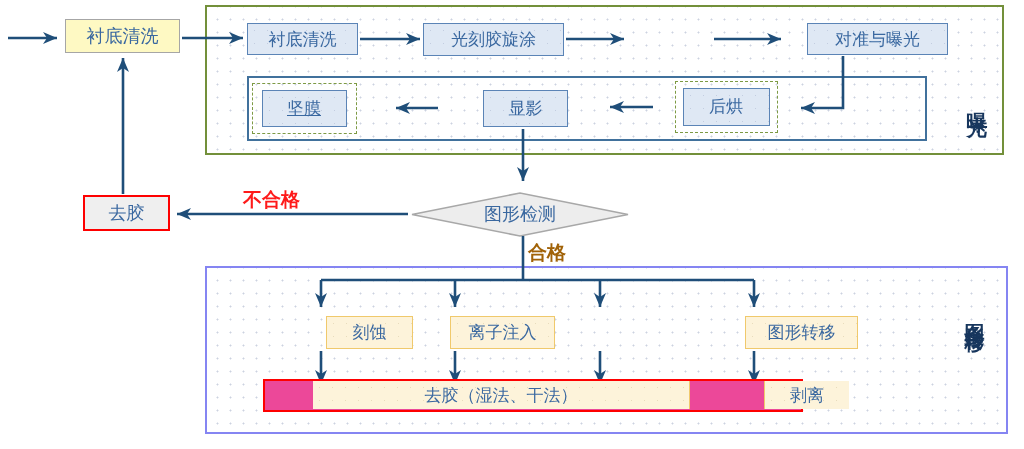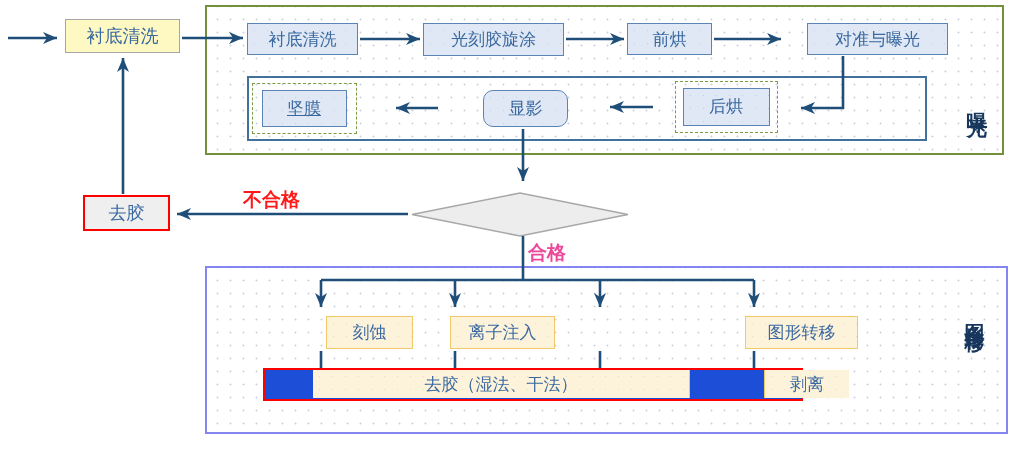--- a/index.html
+++ b/index.html
@@ -29,45 +29,45 @@
   .dashed-wrap .node{position:absolute;}
 
   #n-substrate{left:65px;top:19px;width:115px;height:34px;font-size:18px;}
   #n-surface{left:247px;top:23px;width:111px;height:32px;}
   #n-spin{left:423px;top:23px;width:141px;height:33px;}
   #n-prebake{left:627px;top:23px;width:85px;height:32px;}
   #n-align{left:785px;top:23px;width:141px;height:32px;margin-left:22px;}
 
   #w-hardbake{left:252px;top:83px;width:105px;height:51px;}
   #n-hardbake{left:8.5px;top:5.5px;width:85px;height:37px;text-decoration:underline;}
-  #n-develop{left:483px;top:90px;width:85px;height:37px;border-radius:10px;}
+  #n-develop{left:483px;top:90px;width:85px;height:37px;}
   #w-postbake{left:675px;top:81px;width:103px;height:52px;}
   #n-postbake{left:6.5px;top:5.5px;width:87px;height:38px;}
 
   #n-strip{left:83px;top:195px;width:87px;height:36px;border:2.5px solid #fe0000;background:#efefef;font-size:18px;}
 
   #n-etch{left:278px;top:316px;width:87px;height:33px;}
   #n-ion{left:402px;top:316px;width:105px;height:33px;}
   #n-electro{left:558px;top:316px;width:85px;height:33px;}
   #n-metal{left:697px;top:316px;width:113px;height:33px;}
 
-  #red-strip{position:absolute;left:263px;top:368px;width:540px;height:33px;box-sizing:border-box;
-    border:2.5px solid #fe0000;background:#1d4ed8;z-index:4;}
+  #red-strip{position:absolute;left:263px;top:379px;width:540px;height:33px;box-sizing:border-box;
+    border:2.5px solid #fe0000;background:#ec4899;z-index:4;}
   #n-stripwd{left:0px;top:0px;width:377px;height:28px;border-width:0 1.5px 0 0;border-style:solid;border-color:#f0c96c;}
   #n-liftoff{left:451px;top:0px;width:85px;height:28px;border-width:0 0 0 1.5px;border-style:solid;border-color:#f0c96c;}
 
   
   #diamond-shape{position:absolute;left:0;top:0;z-index:2;}
   #n-inspect{position:absolute;left:440px;top:201px;width:160px;height:26px;display:flex;align-items:center;justify-content:center;
     font-size:18px;color:#3a68a0;z-index:4;}
 
   
   .edge-label{position:absolute;font-size:19px;font-weight:bold;z-index:5;white-space:nowrap;text-align:right;}
   #lbl-fail{left:243px;top:187px;color:#fe1a1a;}
-  #lbl-pass{left:528px;top:240px;color:#ec4899;}
+  #lbl-pass{left:528px;top:240px;color:#a16207;}
   .group-label{position:absolute;writing-mode:vertical-rl;text-orientation:upright;color:#17365d;
     font-weight:bold;z-index:5;letter-spacing:5px;}
   #lbl-exposure{left:963px;top:95px;font-size:21px;}
   #lbl-transfer{left:962px;top:308px;font-size:20px;letter-spacing:3px;}
 </style>
 </head>
 <body>
 
 <div id="canvas">
 
@@ -106,34 +106,34 @@
       <path d="M321,351 L321,384" marker-end="url(#ah)"></path>
       <path d="M455,351 L455,384" marker-end="url(#ah)"></path>
       <path d="M600,351 L600,384" marker-end="url(#ah)"></path>
       <path d="M754,351 L754,384" marker-end="url(#ah)"></path>
     </g>
   </svg>
 
   <div class="node node-gray" id="n-substrate">衬底清洗</div>
   <div class="node node-blue" id="n-surface">衬底清洗</div>
   <div class="node node-blue" id="n-spin">光刻胶旋涂</div>
-  <div class="node node-blue" id="n-prebake">前烘</div>
   <div class="node node-blue" id="n-align">对准与曝光</div>
 
   <div class="dashed-wrap" id="w-hardbake">
     <div class="node node-blue" id="n-hardbake">坚膜</div>
   </div>
   <div class="node node-blue" id="n-develop">显影</div>
   <div class="dashed-wrap" id="w-postbake">
     <div class="node node-blue" id="n-postbake">后烘</div>
   </div>
 
   <div class="group-label" id="lbl-exposure">曝光</div>
   <div class="group-label" id="lbl-transfer">图形转移</div>
 
+  <div id="n-inspect">图形检测</div>
   <div class="edge-label" id="lbl-fail">不合格</div>
   <div class="edge-label" id="lbl-pass">合格</div>
   <div class="node" id="n-strip">去胶</div>
 
   <div class="node node-cream" id="n-etch">刻蚀</div>
   <div class="node node-cream" id="n-ion">离子注入</div>
   <div class="node node-cream" id="n-metal">图形转移</div>
 
   <div id="red-strip">
     <div class="node node-cream" id="n-stripwd">去胶（湿法、干法）</div>

